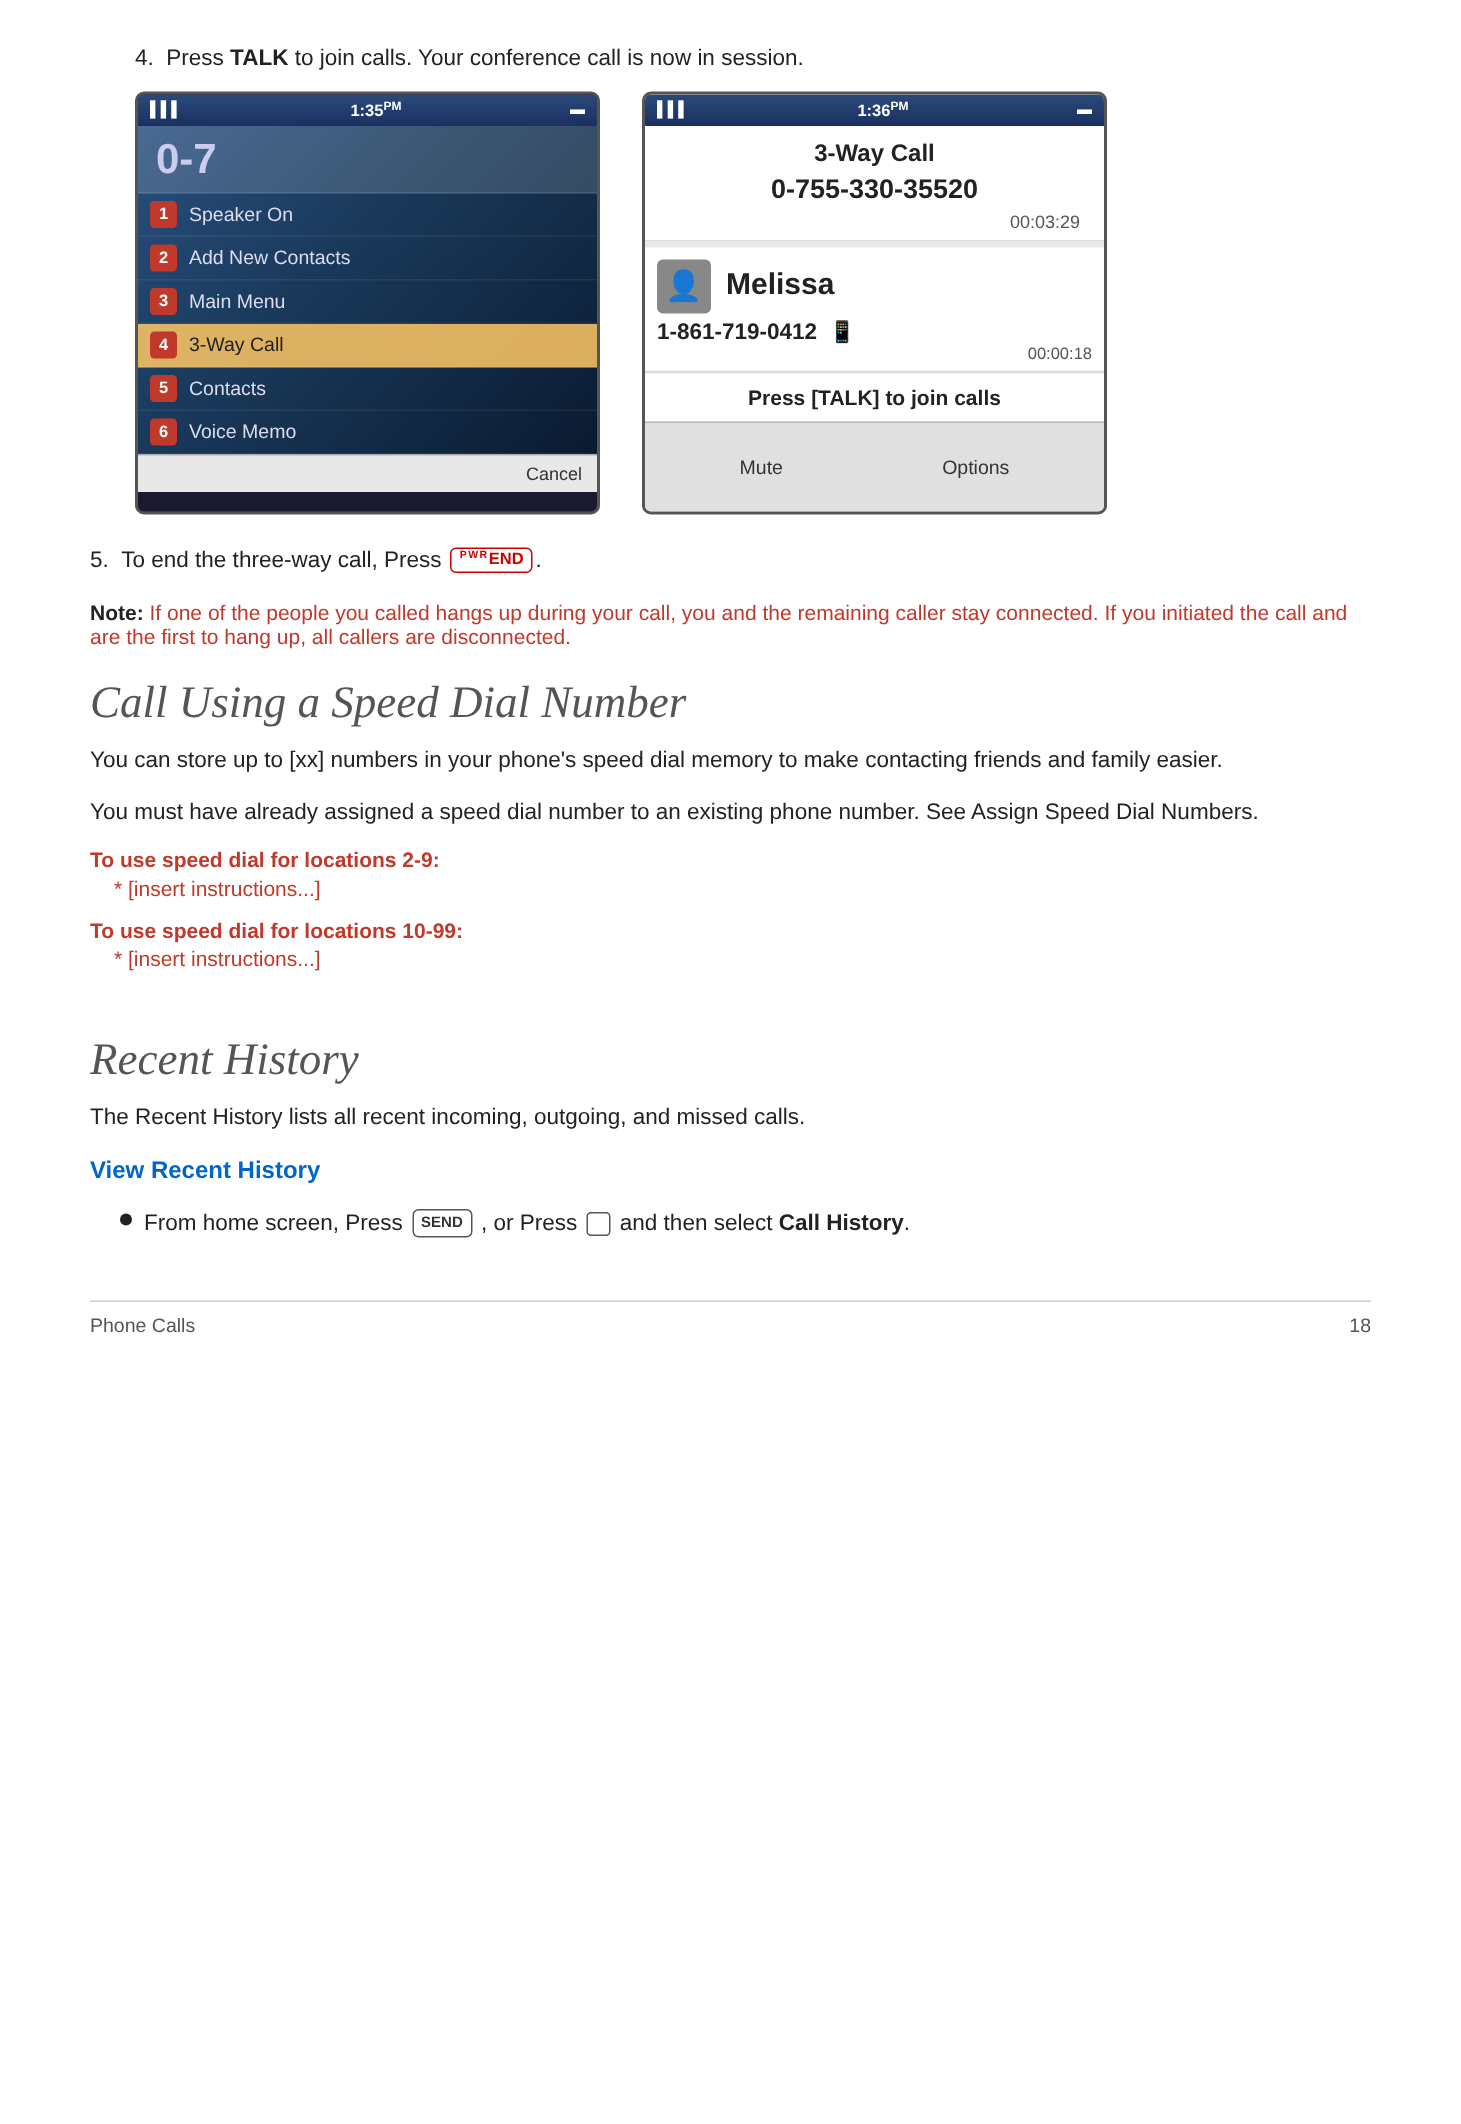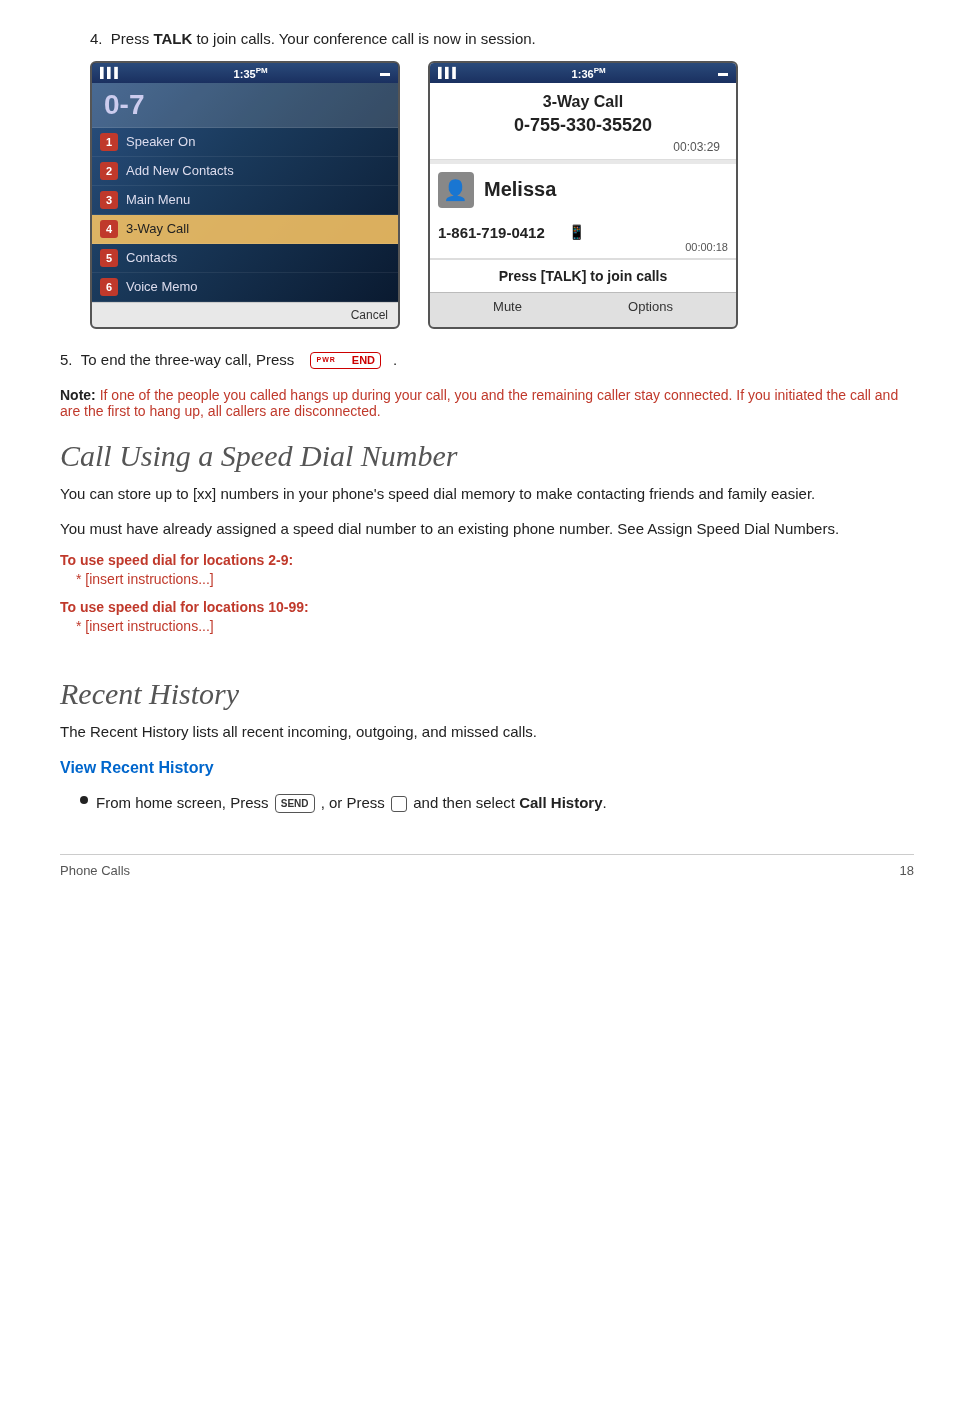--- a/index.html
+++ b/index.html
@@ -170,22 +170,22 @@
 
     .caller-name {
       font-size: 20px;
       font-weight: bold;
       color: #222;
     }
 
     .caller-number-row {
       display: flex;
       align-items: center;
-      gap: 24px;
-      margin-top: 16px;
+      gap: 8px;
+      margin-top: 4px;
     }
 
     .caller-number {
       font-size: 15px;
       font-weight: bold;
       color: #222;
     }
 
     .phone-icon {
       color: #555;
@@ -205,44 +205,42 @@
       font-size: 14px;
       color: #222;
       font-weight: bold;
       border-top: 1px solid #ddd;
     }
 
     .right-phone-footer {
       background: #e0e0e0;
       display: flex;
       justify-content: space-around;
-      padding: 6px 10px;
+      padding: 22px 10px;
       font-size: 13px;
       color: #333;
       border-top: 1px solid #bbb;
     }
 
     .step-5 {
       margin-bottom: 18px;
       font-size: 15px;
     }
 
     .end-button {
       display: inline-flex;
-      align-items: center;
       border: 1.5px solid #c00;
       border-radius: 4px;
       padding: 1px 5px;
       font-size: 10px;
       color: #c00;
       font-weight: bold;
       line-height: 1.2;
       vertical-align: middle;
-      margin: 0 12px;
-      gap: 16px;
+      margin: 0 2px;
     }
 
     .end-button .pwr {
       font-size: 7px;
       display: block;
       text-align: center;
       letter-spacing: 1px;
     }
 
     .end-button .end {

